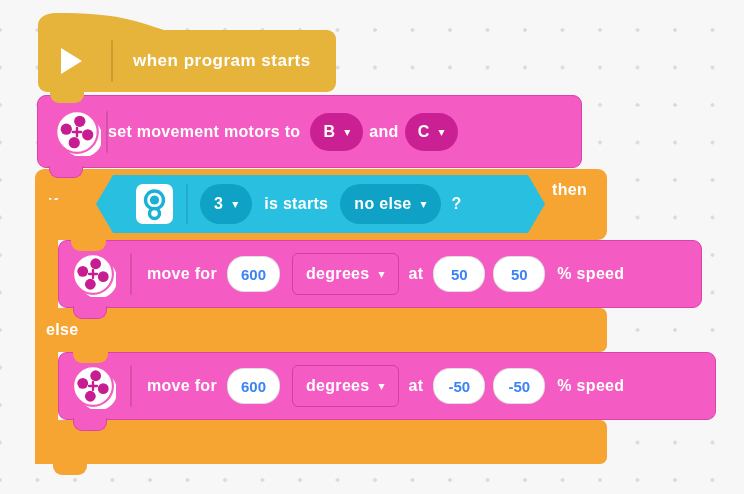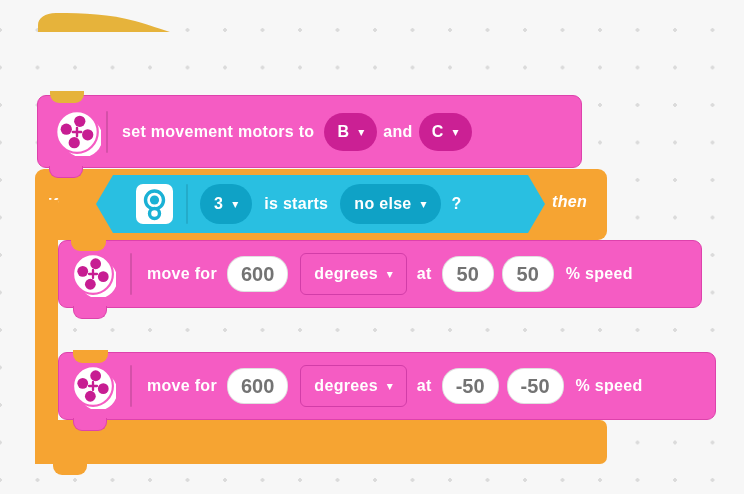--- a/index.html
+++ b/index.html
@@ -25,21 +25,21 @@
 
   
   .pink{background:#f55cc3;border:1.5px solid #dd42ac;border-radius:9px;box-sizing:border-box;}
   .set-block{left:37px;top:95px;width:545px;height:73px;z-index:2;}
   .set-tab{left:49px;top:166px;width:34px;height:12px;background:#f55cc3;border:1.5px solid #dd42ac;border-top:none;border-radius:0 0 9px 9px;z-index:3;box-sizing:border-box;}
   .move1{left:58px;top:240px;width:644px;height:68px;z-index:2;}
   .move1-tab{left:73px;top:306px;width:34px;height:13px;background:#f55cc3;border:1.5px solid #dd42ac;border-top:none;border-radius:0 0 9px 9px;z-index:3;box-sizing:border-box;}
   .move2{left:58px;top:352px;width:658px;height:68px;z-index:2;}
   .move2-tab{left:73px;top:418px;width:34px;height:13px;background:#f55cc3;border:1.5px solid #dd42ac;border-top:none;border-radius:0 0 9px 9px;z-index:3;box-sizing:border-box;}
   .pill-dark{display:inline-flex;align-items:center;height:38px;border-radius:19px;background:#cb2094;padding:0 13px;margin:0 6px;cursor:pointer;}
-  .oval-input{display:inline-flex;align-items:center;justify-content:center;height:34px;min-width:24px;border-radius:17px;background:#fff;border:1px solid rgba(0,0,0,.12);padding:0 13px;margin:0 6px;font-weight:700;font-size:20px;color:#737373;cursor:text;}
+  .oval-input{display:inline-flex;align-items:center;justify-content:center;height:34px;min-width:24px;border-radius:17px;background:#fff;border:1px solid rgba(0,0,0,.12);padding:0 13px;margin:0 6px;font-weight:700;font-size:15px;color:#3b82f6;cursor:text;}
   .rect-dropdown{display:inline-flex;align-items:center;height:40px;border-radius:6px;border:1.6px solid #d23da8;padding:0 13px;margin:0 6px;cursor:pointer;}
   .arrow{font-size:12px;color:#fff;margin-left:9px;line-height:1;}
   .motor-icon{width:48px;height:48px;flex:none;}
 
   
   .orange{background:#f6a432;}
   .if-row{left:35px;top:169px;width:572px;height:71px;border-radius:9px 9px 9px 2px;z-index:1;}
   .spine{left:35px;top:200px;width:23px;height:264px;z-index:1;}
   .else-bar{left:35px;top:308px;width:572px;height:44px;border-radius:4px 7px 7px 4px;z-index:1;}
   .close-bar{left:35px;top:420px;width:572px;height:44px;border-radius:4px 7px 7px 9px;z-index:1;}
@@ -56,23 +56,28 @@
 </style>
 </head>
 <body>
 
 <div id="canvas">
 
   <div class="abs orange if-row">
     <div class="flexrow" style="padding-left:13px;">
       <span class="block-label">if</span>
     </div>
-    <span class="block-label abs" style="left:517px;top:24px;font-style:italic;">then</span>
+    <span class="block-label abs" style="left:517px;top:12px;">then</span>
   </div>
   <div class="abs orange spine"></div>
+  <div class="abs orange else-bar">
+    <div class="flexrow" style="padding-left:11px;">
+      <span class="block-label">else</span>
+    </div>
+  </div>
   <div class="abs orange close-bar"></div>
   <div class="abs close-tab"></div>
   <div class="abs if-tab"></div>
   <div class="abs else-tab"></div>
 
   <div class="abs hexagon">
     <div class="flexrow" style="padding-left:40px;">
       <div class="sensor-icon">
         <svg width="31" height="34" viewBox="0 0 31 34">
           <circle cx="15.5" cy="13" r="9" fill="none" stroke="#1ab1d5" stroke-width="3.4"></circle>
@@ -91,38 +96,45 @@
         <span class="arrow">▾</span>
       </span>
       <span class="block-label" style="margin-left:5px;">?</span>
     </div>
   </div>
 
   <div class="abs hat-dome">
     <svg width="132" height="19" viewBox="0 0 132 19">
       <path d="M0,19 L0,12 C0,5 7,0 18,0 C46,0 72,1 97,8 C112,12 122,16 132,19 Z" fill="#e6b33b"></path>
     </svg>
+  </div>
+  <div class="abs hat-body">
+    <div class="flexrow">
+      <div class="play-tri"></div>
+      <div class="divider"></div>
+      <span class="block-label hat-label" style="margin-left:20px;">when program starts</span>
+    </div>
   </div>
   <div class="abs hat-tab"></div>
 
   <div class="abs pink set-block">
     <div class="flexrow" style="padding-left:15px;">
       <svg class="motor-icon" viewBox="-26 -26 52 52">
         <circle cx="6" cy="6" r="21.5" fill="#fff"></circle>
         <circle cx="9" cy="13" r="4" fill="#c71d92"></circle>
         <circle cx="15" cy="4" r="3.4" fill="#c71d92"></circle>
         <circle cx="0" cy="0" r="22.5" fill="#fff" stroke="#f55cc3" stroke-width="2.4"></circle>
         <circle cx="3" cy="-11.6" r="6.1" fill="#c71d92"></circle>
         <circle cx="11.6" cy="3" r="6.1" fill="#c71d92"></circle>
         <circle cx="-3" cy="11.6" r="6.1" fill="#c71d92"></circle>
         <circle cx="-11.6" cy="-3" r="6.1" fill="#c71d92"></circle>
         <path d="M-4.5,0 H4.5 M0,-4.5 V4.5" stroke="#c71d92" stroke-width="2.6" stroke-linecap="round"></path>
       </svg>
       <div class="divider" style="margin-left:5px;"></div>
-      <span class="block-label" style="margin-left:14px;">set movement motors to</span>
+      <span class="block-label" style="">set movement motors to</span>
       <span class="pill-dark" style="margin-left:10px;">
         <span class="block-label">B</span>
         <span class="arrow">▾</span>
       </span>
       <span class="block-label">and</span>
       <span class="pill-dark">
         <span class="block-label">C</span>
         <span class="arrow">▾</span>
       </span>
     </div>

